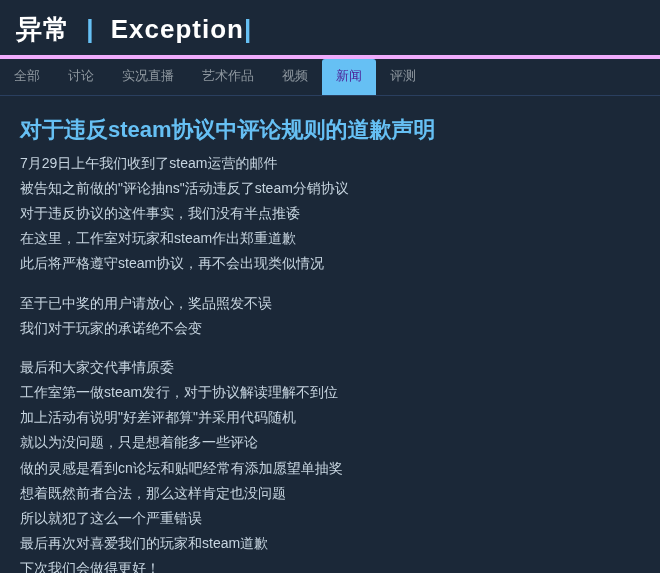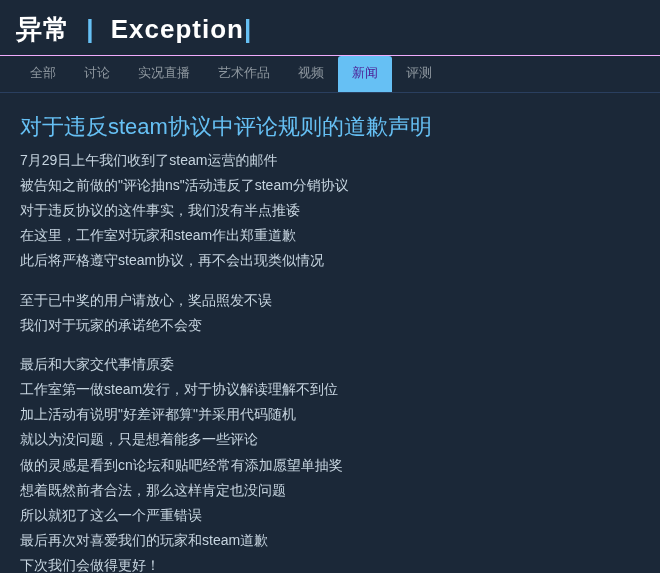--- a/index.html
+++ b/index.html
@@ -12,21 +12,21 @@
       background-color: #1b2838;
       color: #c6d4df;
       font-family: "Microsoft YaHei", "SimHei", Arial, sans-serif;
       width: 660px;
       min-height: 573px;
     }
 
     .header {
       background-color: #1b2838;
       padding: 12px 16px 8px 16px;
-      border-bottom: 1px solid #f0abfc;
+      border-bottom: 4px solid #f0abfc;
     }
 
     .site-title {
       font-size: 26px;
       font-weight: bold;
       color: #ffffff;
       letter-spacing: 1px;
     }
 
     .site-title .separator {
@@ -37,21 +37,21 @@
     .site-title .exception {
       color: #ffffff;
     }
 
     .site-title .cursor {
       color: #66c0f4;
     }
 
     .nav-bar {
       background-color: #1b2838;
-      padding: 0 16px;
+      padding: 0 0;
       display: flex;
       align-items: center;
       border-bottom: 1px solid #2a3f5f;
       text-align: right;
     }
 
     .nav-item {
       padding: 8px 14px;
       font-size: 13px;
       color: #8f98a0;
@@ -66,21 +66,21 @@
       border-radius: 3px 3px 0 0;
     }
 
     .content {
       padding: 20px 20px 24px 20px;
       background-color: #1b2838;
     }
 
     .article-title {
       font-size: 22px;
-      font-weight: normal;
+      font-weight: bold;
       color: #66c0f4;
       margin-bottom: 6px;
       line-height: 1.3;
     }
 
     .article-meta {
       font-size: 12px;
       color: #8f98a0;
       margin-bottom: 18px;
     }

